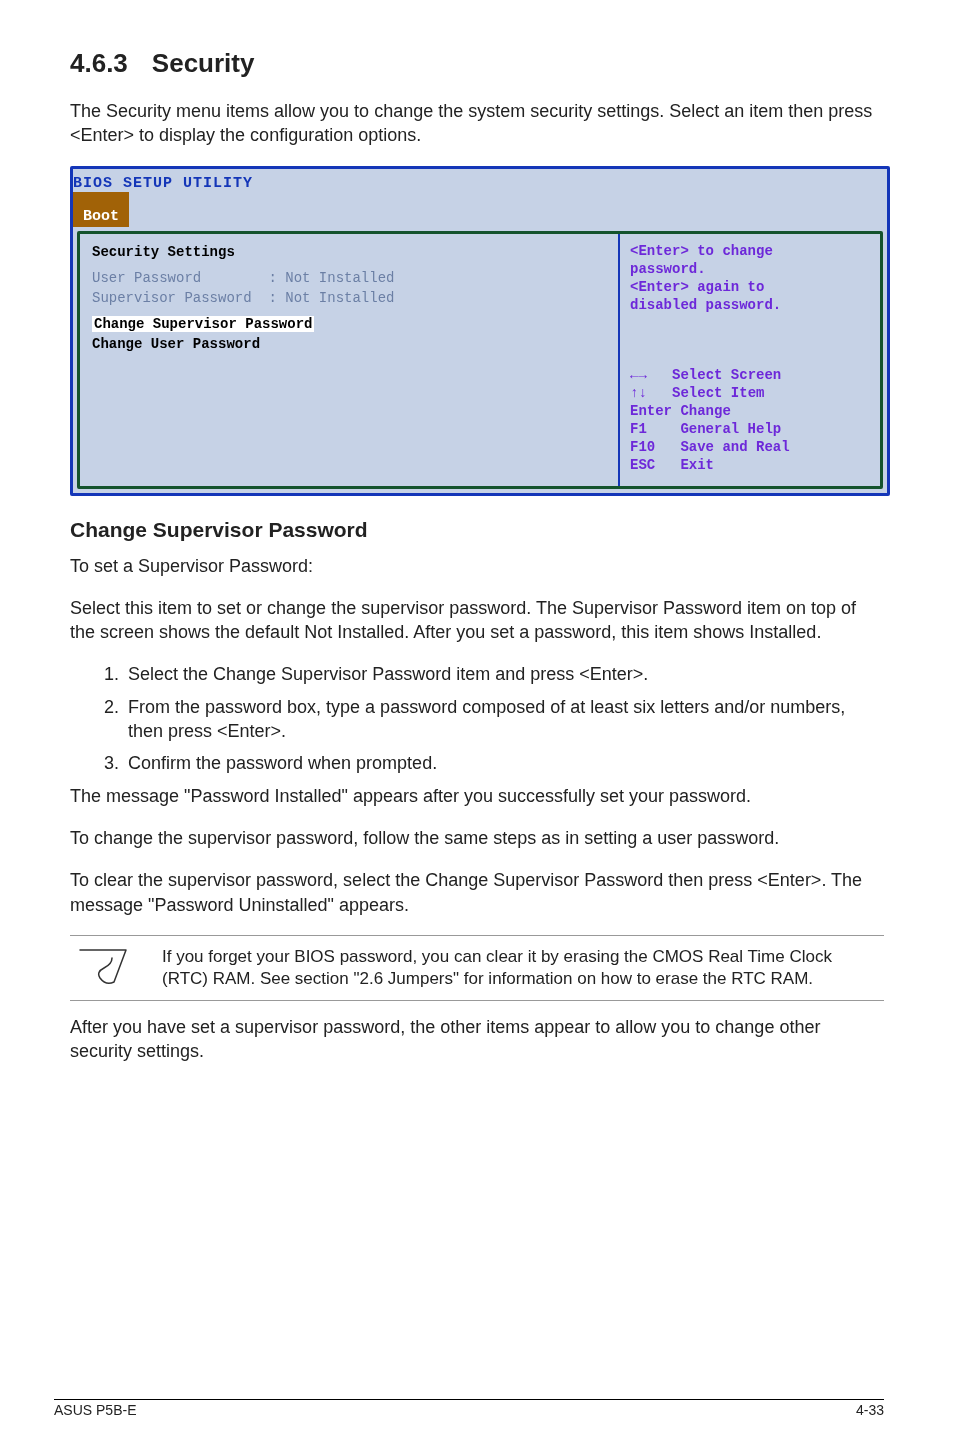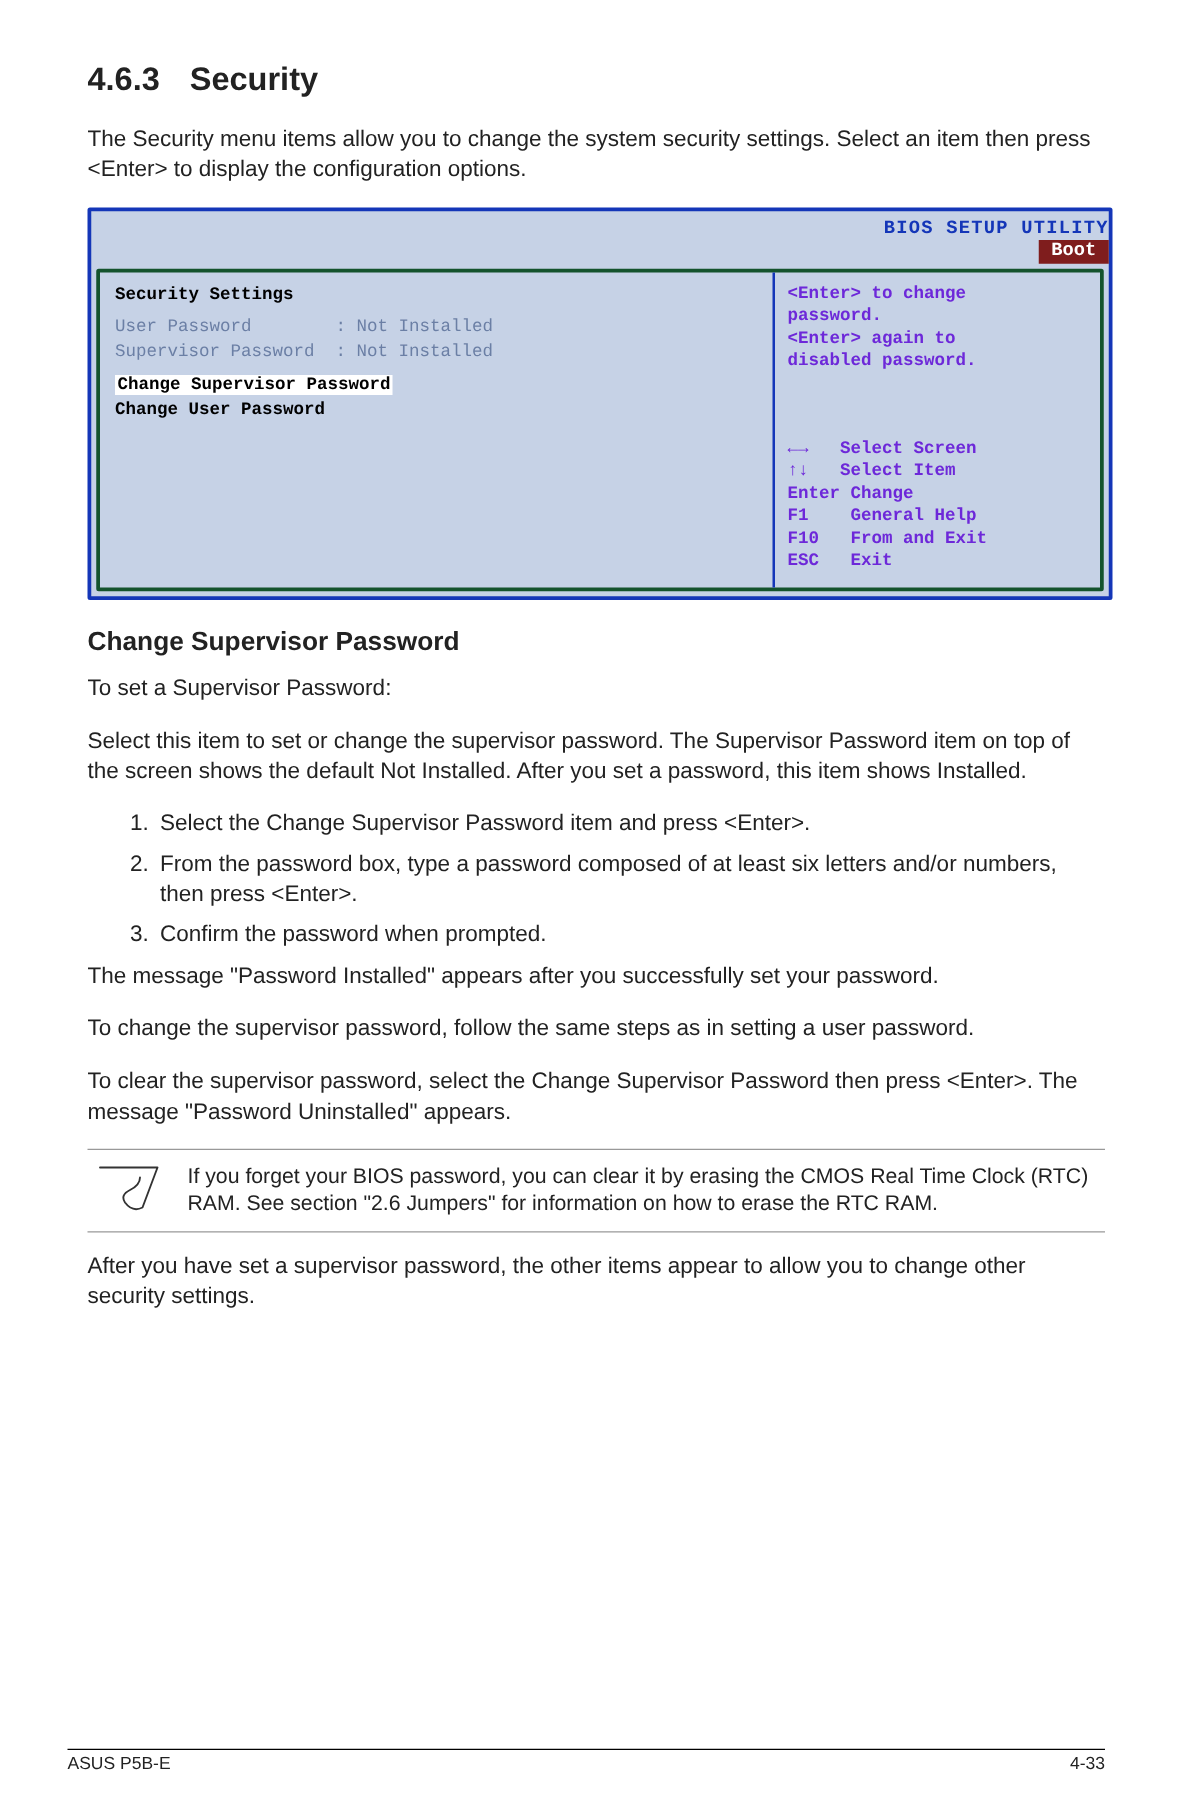--- a/index.html
+++ b/index.html
@@ -30,39 +30,38 @@
 
   
   .bios-outer {
     border: 3px solid #1436b8;
     background: #c6d2e6;
     margin: 10px 0 22px 0;
     border-radius: 2px;
     width: 100%;
   }
   .bios-title-row {
-    text-align: right;
+    text-align: left;
     padding-top: 4px;
-    margin-left: 40px;
   }
   .bios-title {
     color: #1436b8;
     font-family: "Courier New", monospace;
     font-weight: bold;
     font-size: 15px;
     letter-spacing: 1px;
   }
   .bios-tab {
     display: inline-block;
-    background: #7f1d1d;
+    background: #a16207;
     color: #fff;
     font-family: "Courier New", monospace;
     font-weight: bold;
     font-size: 15px;
-    padding: 0 10px 1px 10px;
+    padding: 16px 10px 1px 10px;
     line-height: 18px;
   }
   .bios-inner {
     display: flex;
     border: 3px solid #14532d;
     margin: 4px;
     border-radius: 2px;
     background: #c6d2e6;
   }
   .bios-left {
@@ -125,26 +124,26 @@
   ol.steps {
     font-size: 18px;
     line-height: 1.35;
     margin: 0 0 4px 0;
     padding-left: 54px;
   }
   ol.steps li { margin-bottom: 8px; padding-left: 4px; }
 
   .note-row {
     display: flex;
-    gap: 20px;
+    gap: 32px;
     border-top: 1px solid #999;
     border-bottom: 1px solid #999;
     padding: 10px 6px 10px 6px;
     margin: 14px 0 14px 0;
-    align-items: center;
+    align-items: flex-end;
   }
   .note-icon svg { width: 54px; height: 40px; }
   .note-text { font-size: 17px; line-height: 1.3; }
 
   .page-footer {
     position: absolute;
     bottom: 20px;
     left: 54px;
     right: 70px;
     border-top: 1px solid #000;
@@ -189,21 +188,21 @@
           <div>&lt;Enter&gt; to change</div>
           <div>password.</div>
           <div>&lt;Enter&gt; again to</div>
           <div>disabled password.</div>
         </div>
         <div class="bios-keys-bottom">
           <div class="row"><span>←→</span>&nbsp;&nbsp;&nbsp;<span>Select Screen</span></div>
           <div class="row"><span>↑↓</span>&nbsp;&nbsp;&nbsp;<span>Select Item</span></div>
           <div class="row">Enter Change</div>
           <div class="row">F1    General Help</div>
-          <div class="row">F10   From and Exit</div>
+          <div class="row">F10   Save and Real</div>
           <div class="row">ESC   Exit</div>
         </div>
       </div>
     </div>
   </div>
 
   <h3 class="subhead">Change Supervisor Password</h3>
 
   <p class="body">To set a Supervisor Password:</p>
   <p class="body">Select this item to set or change the supervisor password. The Supervisor Password item on top of the screen shows the default Not Installed. After you set a password, this item shows Installed.</p>

